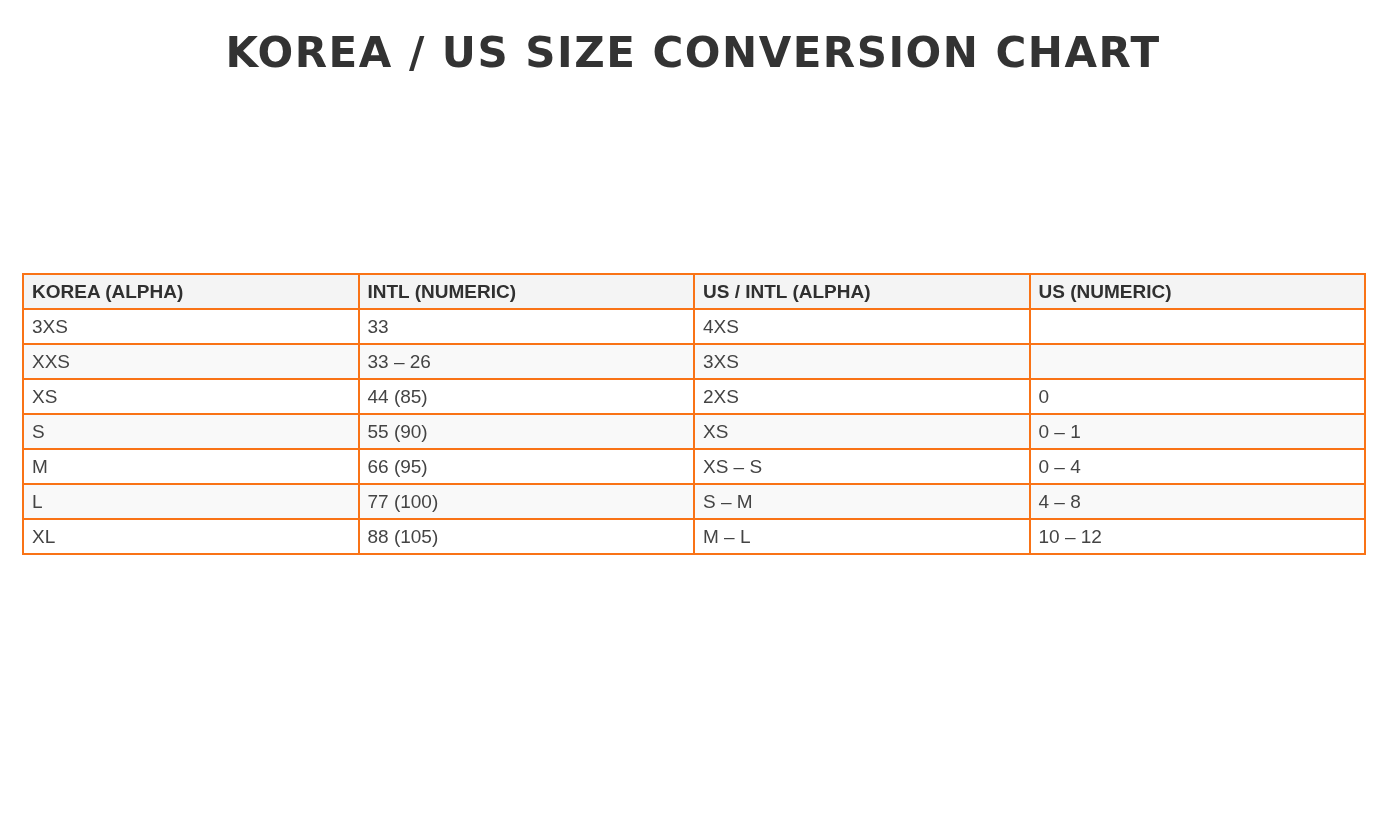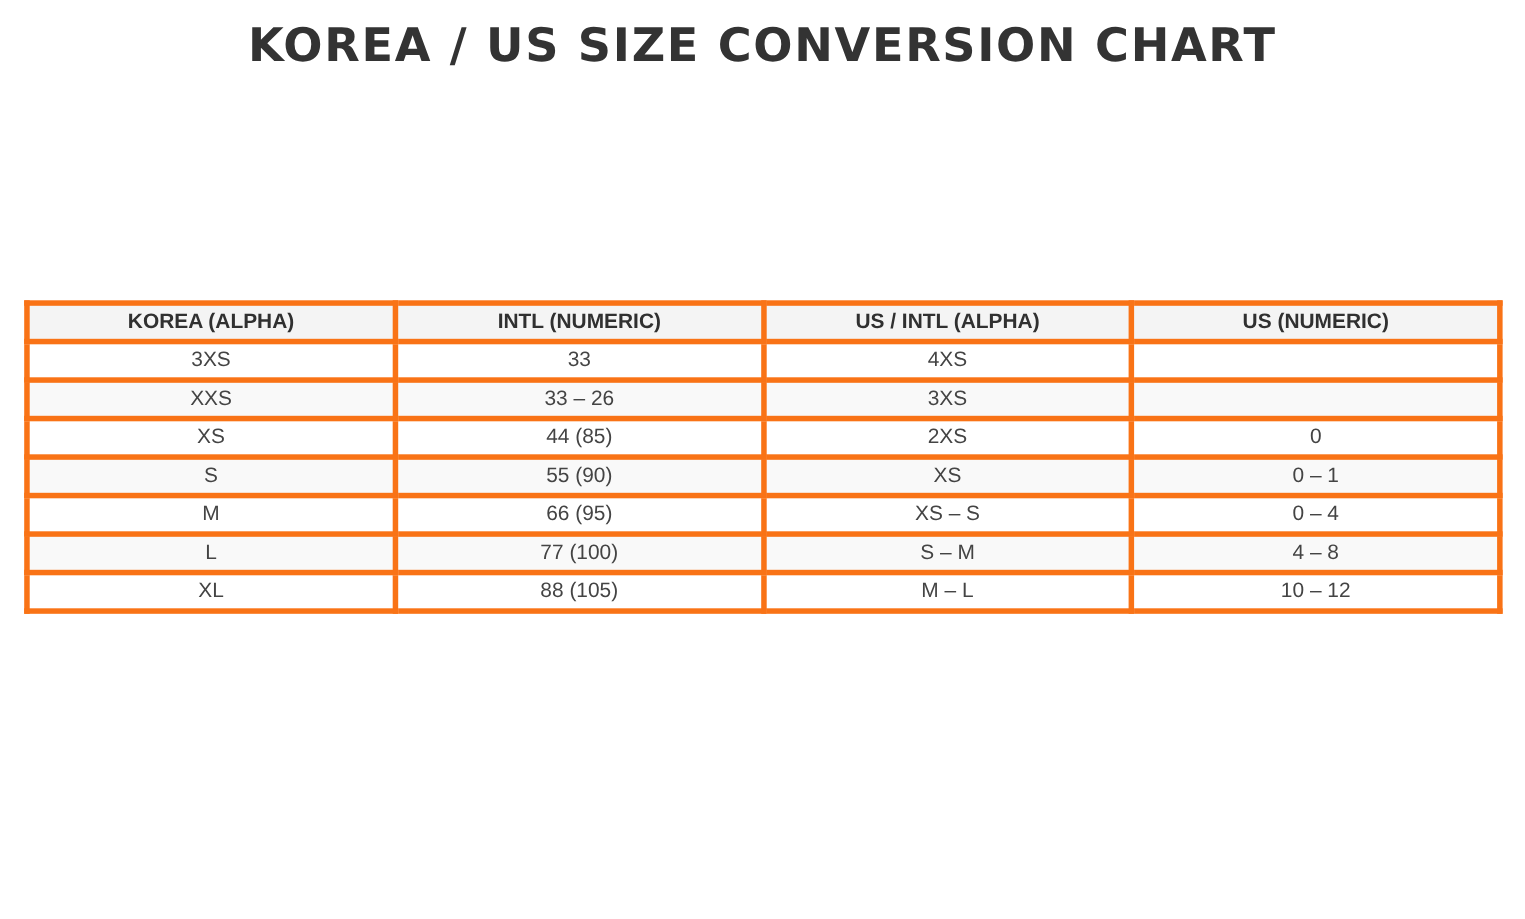--- a/index.html
+++ b/index.html
@@ -6,41 +6,41 @@
   html, body {
     margin: 0; padding: 0;
     width: 1386px; height: 835px;
     background: #ffffff;
     font-family: "Liberation Sans", sans-serif;
   }
   .page { position: relative; width: 1386px; height: 835px; overflow: hidden; }
   h1.chart-title {
     position: absolute;
     top: 12px; left: 0; right: 0;
-    margin: 4px;
+    margin: 16px;
     text-align: center;
     font-family: "DejaVu Sans", "Liberation Sans", sans-serif;
     font-size: 42px;
     font-weight: 800;
     letter-spacing: 1.5px;
     color: #333333;
   }
   table.size-table {
     position: absolute;
     top: 273px; left: 22px;
     width: 1344px;
     border-collapse: collapse;
     table-layout: fixed;
     font-size: 19px;
   }
   table.size-table th, table.size-table td {
-    border: 5px solid #f97316;
+    border: 2px solid #f97316;
     height: 35px;
     padding: 2px 8px;
-    text-align: center;
+    text-align: left;
     vertical-align: middle;
   }
   table.size-table th {
     background: #f4f4f4;
     color: #303030;
     font-weight: bold;
     font-size: 19px;
   }
   table.size-table td {
     color: #444444;

